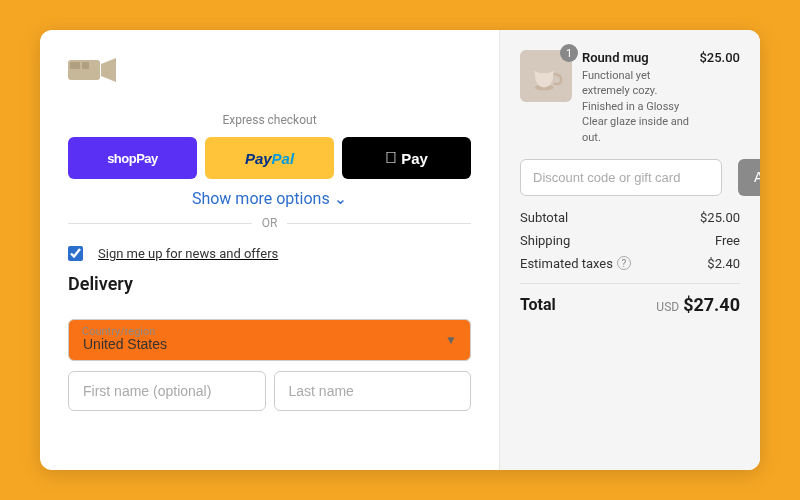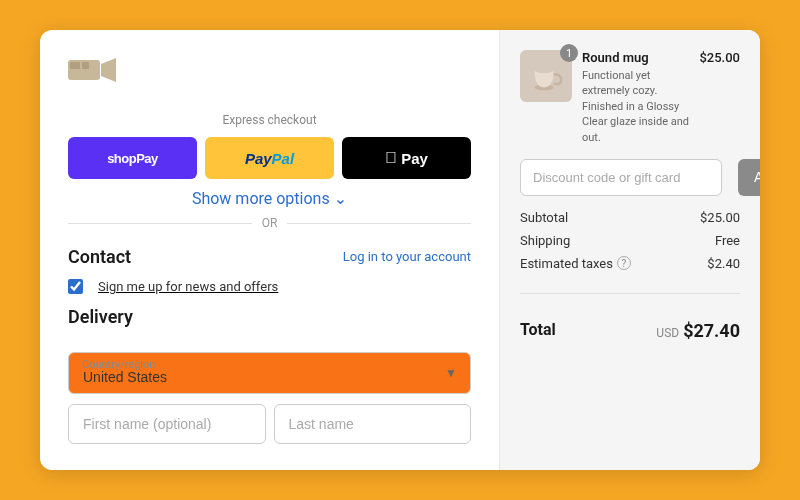--- a/index.html
+++ b/index.html
@@ -329,23 +329,24 @@
       align-items: center;
       justify-content: center;
       font-size: 10px;
       color: #888;
       cursor: pointer;
     }
     .summary-row.total {
       font-size: 16px;
       font-weight: 700;
       color: #1a1a1a;
-      margin-top: 14px;
+      margin-top: 4px;
       border-top: 1px solid #e0e0e0;
-      padding-top: 26px;
+      padding-top: 10px;
+      align-items: center;
     }
     .total-usd {
       display: flex;
       align-items: baseline;
       gap: 4px;
     }
     .total-currency {
       font-size: 12px;
       font-weight: 400;
       color: #888;
@@ -391,24 +392,20 @@
 
     <div class="show-more">
       <a><span>Show more options</span> ⌄</a>
     </div>
 
     <div class="or-divider">
       <span>OR</span>
     </div>
 
     
-    <div class="section-header">
-      <span class="section-title">Contact</span>
-      <a class="login-link">Log in to your account</a>
-    </div>
     <div class="checkbox-row">
       <input type="checkbox" checked="" style="">
       <label class="checkbox-label">Sign me up for news and offers</label>
     </div>
 
     
     <div class="delivery-title">Delivery</div>
     <div class="select-wrapper">
       <label>Country/region</label>
       <select class="select-field">

